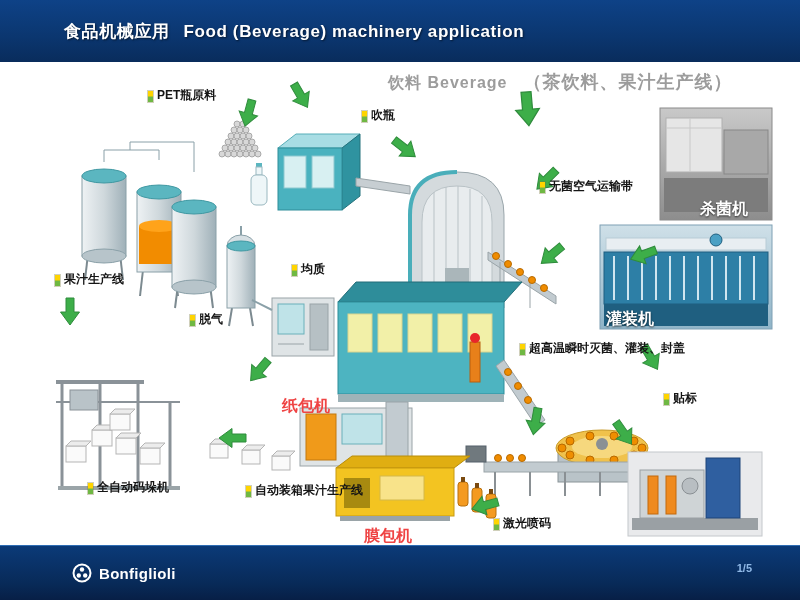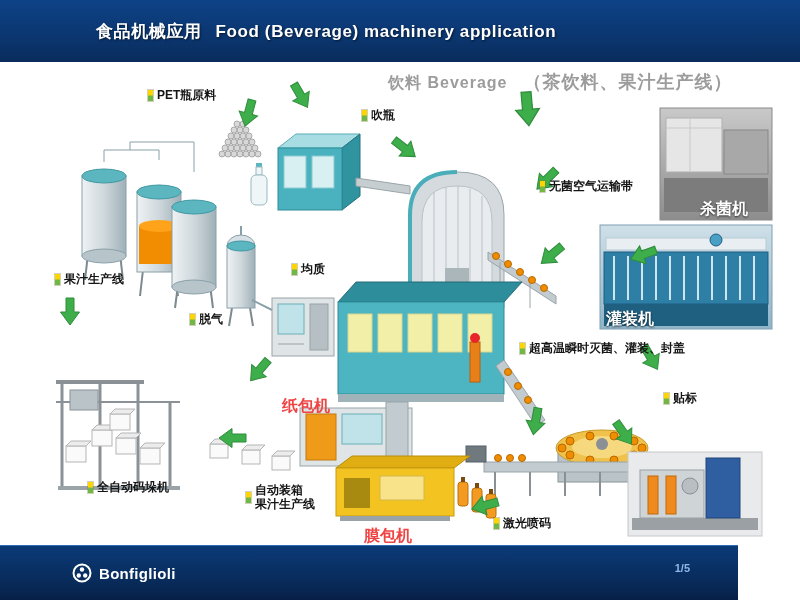--- a/index.html
+++ b/index.html
@@ -3,41 +3,41 @@
 <meta charset="utf-8">
 <style>
   *{margin:0;padding:0;box-sizing:border-box}
   html,body{width:800px;height:600px;overflow:hidden;background:#fff;
     font-family:"Liberation Sans","DejaVu Sans",sans-serif}
   .slide{position:relative;width:800px;height:600px;background:#fff}
 
   
   .titlebar{position:absolute;top:0;left:0;width:800px;height:62px;z-index:5;
     background:linear-gradient(180deg,#0e4287 0%,#0b366f 60%,#092c5c 100%);
-    display:flex;align-items:center;padding-left:96px}
+    display:flex;align-items:center;padding-left:64px}
   .titlebar h1{color:#fff;font-size:17px;font-weight:bold;letter-spacing:.6px;
     text-shadow:1px 1px 2px rgba(0,0,0,.55);white-space:nowrap}
   .titlebar h1 .gap{display:inline-block;width:14px}
-  .footerbar{position:absolute;bottom:0;left:0;width:738px;height:55px;z-index:5;
+  .footerbar{position:absolute;bottom:0;left:0;width:800px;height:55px;z-index:5;
     background:linear-gradient(180deg,#0b3a78 0%,#082a58 70%,#071f46 100%);
     border-top:1px solid #2e6db4;display:flex;align-items:center}
   .brand{display:flex;align-items:center;gap:7px;margin-left:72px;color:#fff;
     font-size:15px;font-weight:bold;letter-spacing:.3px}
   .pagenum{position:absolute;right:48px;top:16px;color:#8fb8e6;font-size:11px;font-weight:bold}
 
   
   .subtitle{position:absolute;left:388px;top:70px;z-index:3;color:#9c9c9c;font-weight:bold;
     font-size:16px;letter-spacing:1px;white-space:nowrap}
   .subtitle .paren{font-size:18px;margin-left:16px}
-  .lbl{position:absolute;display:flex;align-items:center;gap:4px;z-index:3;
+  .lbl{position:absolute;display:flex;align-items:flex-end;gap:4px;z-index:3;
     font-size:12px;font-weight:bold;color:#151515;line-height:1.2;white-space:nowrap}
   .mk{width:5px;height:11px;margin-top:1px;flex:0 0 auto;
     background:linear-gradient(180deg,#ffd400 0%,#ffd400 48%,#6fb843 52%,#6fb843 100%);
     outline:1px solid rgba(120,120,60,.35)}
-  .col{display:flex;flex-direction:column}
+  .col{display:flex;flex-direction:row}
   .red{position:absolute;z-index:3;font-size:16px;font-weight:bold;color:#ef4444;white-space:nowrap}
   .cap{position:absolute;z-index:3;font-size:16px;font-weight:bold;color:#fff;
     text-shadow:0 1px 2px rgba(0,0,0,.7);white-space:nowrap}
 
   svg.scene{position:absolute;left:0;top:0;z-index:1}
   .ar{fill:#3dae49;stroke:#2f8c3c;stroke-width:1}
 </style>
 </head>
 <body>
 

